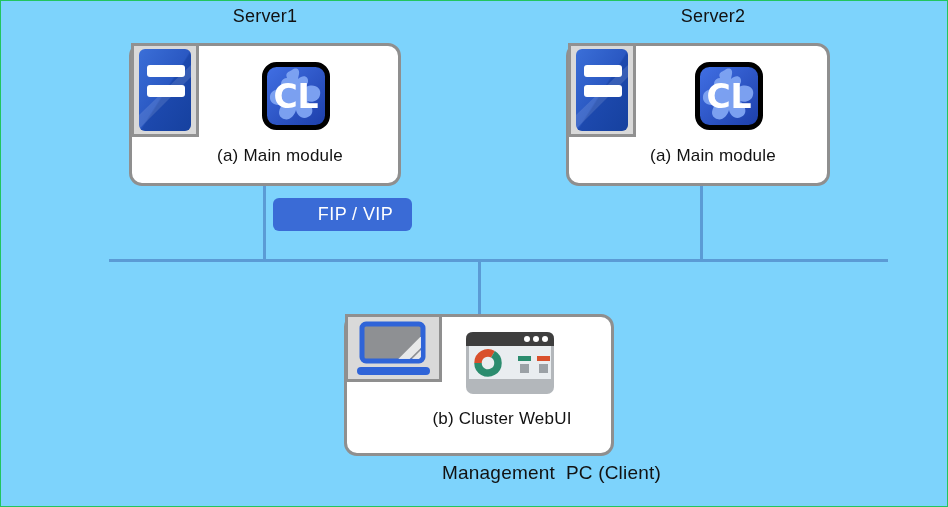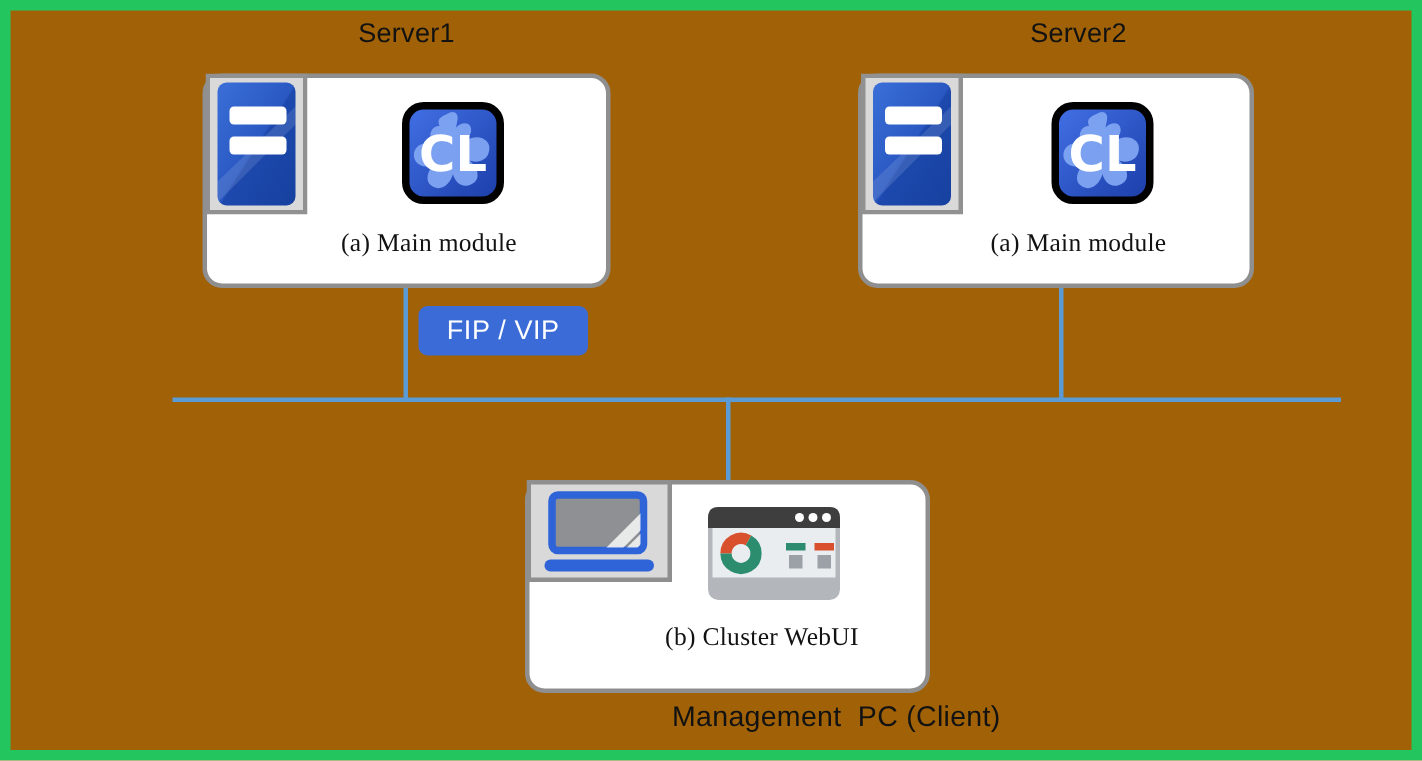--- a/index.html
+++ b/index.html
@@ -1,30 +1,30 @@
 <!DOCTYPE html>
 <html><head>
 <meta charset="utf-8">
 <style>
   html,body{margin:0;padding:0;background:#fff;}
   .canvas{
-    position:relative;width:948px;height:507px;background:#a16207;
-    border:7px solid #22c55e;box-sizing:border-box;overflow:hidden;
+    position:relative;width:948px;height:507px;background:#7dd3fc;
+    border:1px solid #22c55e;box-sizing:border-box;overflow:hidden;
     font-family:"Liberation Sans",sans-serif;color:#121212;
   }
   .net-line{position:absolute;background:#5b9bd5;}
   .node-box{
     position:absolute;background:#ffffff;border:3px solid #8f8f8f;
     border-radius:13px;box-sizing:border-box;
   }
   .node-title{position:absolute;text-align:center;font-size:18px;letter-spacing:.2px;}
-  .module-label{position:absolute;text-align:center;font-size:17px;box-sizing:border-box;letter-spacing:.2px;font-family:Liberation Serif, serif;}
+  .module-label{position:absolute;text-align:center;font-size:17px;box-sizing:border-box;letter-spacing:.2px;}
   .badge{
     position:absolute;background:#3a6bd6;color:#ffffff;border-radius:6px;
-    display:flex;align-items:center;justify-content:center;font-size:18px;letter-spacing:.4px;
+    display:flex;align-items:center;justify-content:center;font-size:18px;letter-spacing:.4px;padding-left:26px;
   }
   .caption{position:absolute;text-align:right;font-size:19px;white-space:pre;letter-spacing:.2px;}
   svg.icon{position:absolute;}
 </style>
 </head>
 <body>
 
 <div class="canvas">
 
   <svg width="0" height="0" style="position:absolute">

